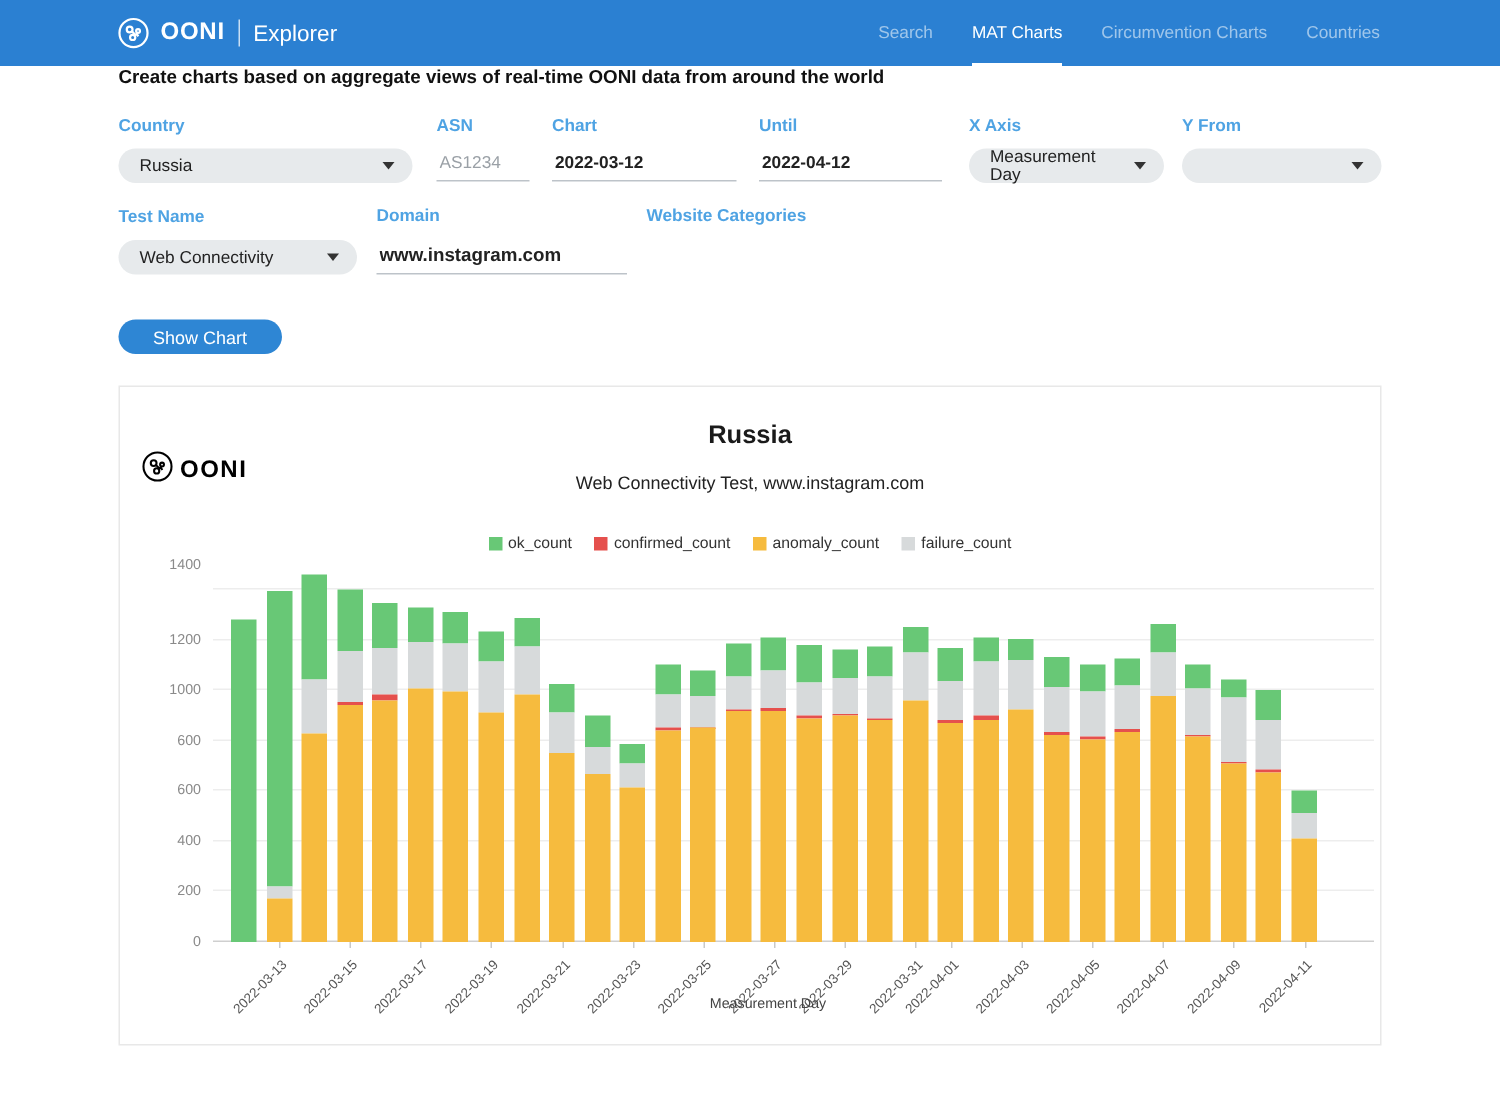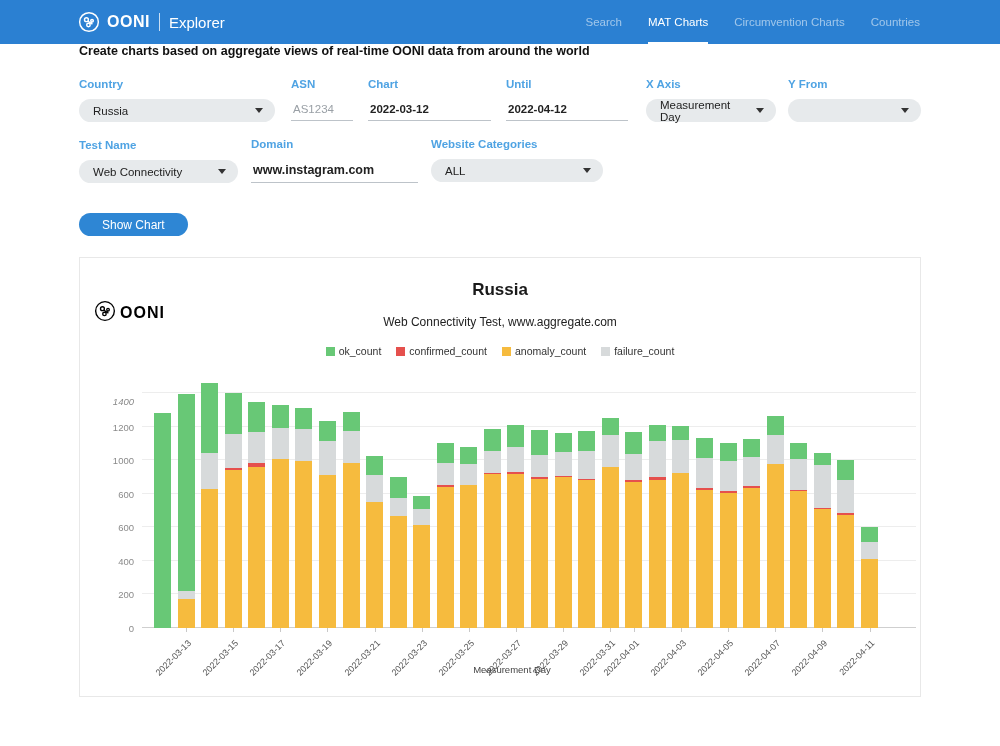--- a/index.html
+++ b/index.html
@@ -50,21 +50,21 @@
   .show-chart { margin:14px 0 0; height:23px; padding:0 23px; border:none; border-radius:12px;
                 background:#2e86d4; color:#fff; font-size:12px; font-family:"Liberation Sans", sans-serif;
                 cursor:pointer; }
 
   
   .chart-card { margin-top:21px; border:1px solid #e8e8e8; background:#fff; height:440px; position:relative; }
   .chart-title { text-align:center; font-size:17px; font-weight:700; color:#1a1a1a; padding-top:22px; }
   .ooni-stamp { position:absolute; left:14px; top:42px; display:flex; align-items:center; gap:4px; color:#000; }
   .ooni-stamp .word { font-weight:800; font-size:16px; letter-spacing:1px; }
   .chart-sub { text-align:center; font-size:12px; color:#222; margin-top:15px; }
-  .legend { display:flex; justify-content:center; gap:15px; margin-top:16px; }
+  .legend { display:flex; justify-content:center; gap:15px; margin-top:27px; }
   .legend-item { display:flex; align-items:center; gap:4px; font-size:10.5px; color:#333; cursor:pointer; }
   .legend-swatch { width:9px; height:9px; display:inline-block; }
 
   .plot-wrap { position:absolute; left:62px; right:4px; top:125px; height:245px; }
   .gridline { position:absolute; left:0; right:0; height:1px; background:#ededed; }
   .axis-x { position:absolute; left:0; right:0; bottom:0; height:1px; background:#cfcfcf; }
   .ylab { position:absolute; right:100%; margin-right:8px; font-size:9.5px; color:#8a8a8a; white-space:nowrap;
           transform:translateY(50%); }
   .bars { position:absolute; left:12px; width:724px; bottom:0; top:0; display:flex;
           justify-content:space-between; align-items:flex-end; }
@@ -151,24 +151,20 @@
         <span>Web Connectivity</span>
         <span class="caret"></span>
       </div>
     </div>
     <div class="fcol c-domain">
       <span class="flabel">Domain</span>
       <input class="uinput domain-input" value="www.instagram.com" style="">
     </div>
     <div class="fcol c-webcat">
       <span class="flabel">Website Categories</span>
-      <div class="pill">
-        <span>ALL</span>
-        <span class="caret"></span>
-      </div>
     </div>
   </div>
 
   <button class="show-chart">Show Chart</button>
 
   
   <section class="chart-card">
     <div class="chart-title">Russia</div>
 
     <div class="ooni-stamp">
@@ -177,21 +173,21 @@
           <circle cx="12" cy="12" r="10.2"></circle>
           <circle cx="9.2" cy="9.5" r="2.1"></circle>
           <circle cx="15.3" cy="10.6" r="1.4"></circle>
           <circle cx="11.4" cy="15.2" r="1.9"></circle>
           <path d="M11 11l3 3M14 12l1.5 2.5"></path>
         </svg>
       </span>
       <span class="word">OONI</span>
     </div>
 
-    <div class="chart-sub">Web Connectivity Test, www.aggregate.com</div>
+    <div class="chart-sub">Web Connectivity Test, www.instagram.com</div>
 
     <div class="legend">
         <span class="legend-item">
           <span class="legend-swatch" style="background: rgb(104, 200, 118);"></span>
           <span>ok_count</span>
         </span>
         <span class="legend-item">
           <span class="legend-swatch" style="background: rgb(229, 80, 77);"></span>
           <span>confirmed_count</span>
         </span>
@@ -386,21 +382,21 @@
             <div class="seg" style="height: 14.2637px; background: rgb(104, 200, 118);"></div>
           </div>
         </div>
     <span class="ylab" style="bottom: 0px;">0</span>
         <span class="ylab" style="bottom: 33.5616px;">200</span>
         <span class="ylab" style="bottom: 67.1233px;">400</span>
         <span class="ylab" style="bottom: 100.685px;">600</span>
         <span class="ylab" style="bottom: 134.247px;">600</span>
         <span class="ylab" style="bottom: 167.808px;">1000</span>
         <span class="ylab" style="bottom: 201.37px;">1200</span>
-        <span class="ylab" style="bottom: 227px; font-style: italic;">1400</span>
+        <span class="ylab" style="bottom: 251px;">1400</span>
         <div class="xtick" style="left: 44.0667px;"></div>
         <div class="xtick" style="left: 91.2px;"></div>
         <div class="xtick" style="left: 138.333px;"></div>
         <div class="xtick" style="left: 185.467px;"></div>
         <div class="xtick" style="left: 232.6px;"></div>
         <div class="xtick" style="left: 279.733px;"></div>
         <div class="xtick" style="left: 326.867px;"></div>
         <div class="xtick" style="left: 374px;"></div>
         <div class="xtick" style="left: 421.133px;"></div>
         <div class="xtick" style="left: 468.267px;"></div>

